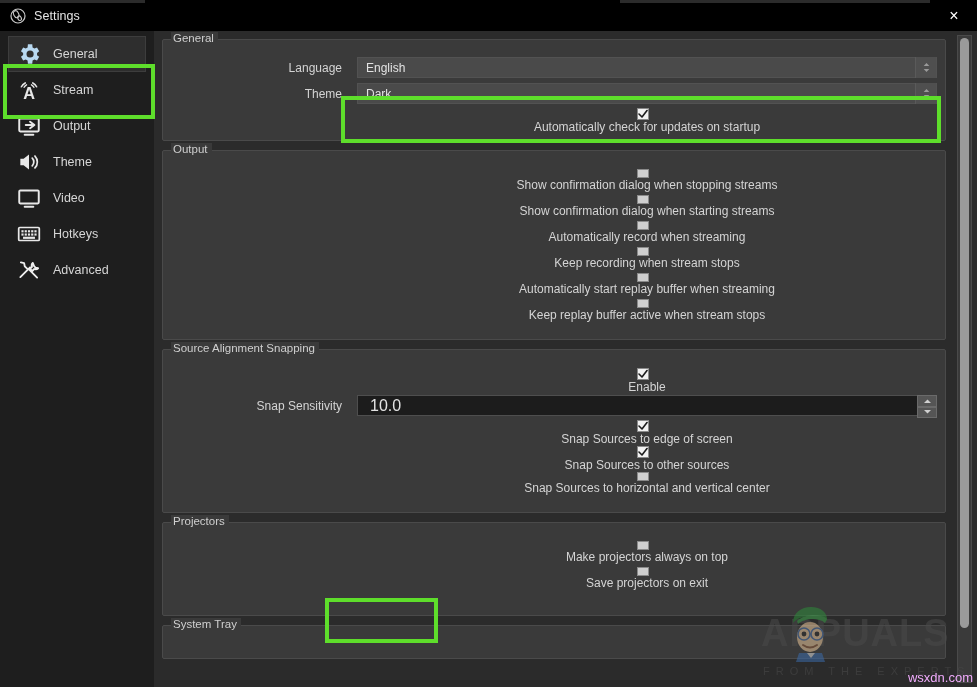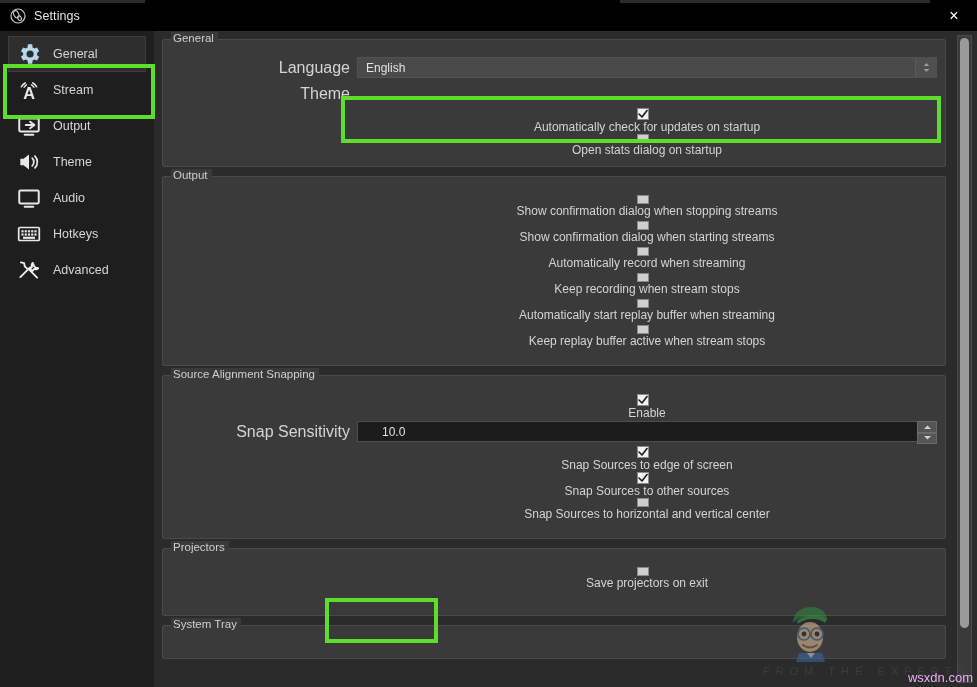--- a/index.html
+++ b/index.html
@@ -107,22 +107,22 @@
     padding: 0 4px 0 2px;
     color: #cfcfcf; font-size: 11.5px;
   }
 
   .row {
     display: flex; align-items: center;
     height: 23px; margin-bottom: 3px;
   }
   .row-label {
     width: 186px; min-width: 186px;
-    text-align: right; padding-right: 7px;
-    color: #d4d4d4; font-size: 16px;
+    text-align: right; padding-right: 15px;
+    color: #d4d4d4; font-size: 12px;
   }
 
   
   .combo {
     flex: 1; height: 21px;
     background: #4a4a4a;
     border: 1px solid #525252;
     display: flex; align-items: center;
     position: relative; cursor: pointer;
   }
@@ -139,21 +139,21 @@
   }
 
   
   .spin {
     flex: 1; height: 21px;
     background: #1c1c1c;
     border: 1px solid #4e4e4e;
     display: flex; align-items: center;
     position: relative;
   }
-  .spin-value { color: #e2e2e2; font-size: 12px; padding-left: 24px; }
+  .spin-value { color: #e2e2e2; font-size: 16px; padding-left: 12px; }
   .spin-buttons {
     position: absolute; right: -1px; top: -1px;
     width: 20px; height: 23px;
     display: flex; flex-direction: column;
   }
   .spin-btn {
     flex: 1; background: #555555;
     border: 1px solid #6a6a6a;
     display: flex; align-items: center; justify-content: center;
     cursor: pointer;
@@ -292,21 +292,21 @@
       <span class="side-label">Theme</span>
     </div>
 
     <div class="side-item">
       <span class="side-ico">
         <svg width="26" height="26" viewBox="0 0 24 24">
           <rect x="3" y="5" width="18" height="12" rx="1" fill="none" stroke="#e8e8e8" stroke-width="1.8"></rect>
           <path d="M8 20h8" stroke="#e8e8e8" stroke-width="1.8" stroke-linecap="round"></path>
         </svg>
       </span>
-      <span class="side-label">Audio</span>
+      <span class="side-label">Video</span>
     </div>
 
     <div class="side-item">
       <span class="side-ico">
         <svg width="26" height="26" viewBox="0 0 24 24">
           <rect x="2.5" y="6" width="19" height="12" rx="1" fill="none" stroke="#e8e8e8" stroke-width="1.6"></rect>
           <g fill="#e8e8e8">
             <rect x="5" y="8.5" width="2" height="2"></rect>
               <rect x="8" y="8.5" width="2" height="2"></rect>
             <rect x="11" y="8.5" width="2" height="2"></rect>
@@ -351,37 +351,40 @@
               <svg width="9" height="13" viewBox="0 0 9 13">
                 <path d="M4.5 2L7.3 5H1.7z" fill="#9a9a9a"></path>
                 <path d="M4.5 11L1.7 8h5.6z" fill="#9a9a9a"></path>
               </svg>
             </span>
           </div>
         </div>
 
         <div class="row">
           <span class="row-label">Theme</span>
+          <div class="combo">
+            <span class="combo-value">Dark</span>
+            <span class="combo-arrows">
+              <svg width="9" height="13" viewBox="0 0 9 13">
+                <path d="M4.5 2L7.3 5H1.7z" fill="#9a9a9a"></path>
+                <path d="M4.5 11L1.7 8h5.6z" fill="#9a9a9a"></path>
+              </svg>
+            </span>
+          </div>
         </div>
 
         <div class="cbrow">
           <span class="cbox checked">
             <svg class="chk" width="10" height="10" viewBox="0 0 10 10">
                 <path d="M1 5l3 3 5-6.5" stroke="#1c1c1c" stroke-width="1.6" fill="none" stroke-linecap="round" stroke-linejoin="round"></path>
               </svg>
           </span>
           <span class="cblabel">Automatically check for updates on startup</span>
         </div>
 
-        <div class="cbrow">
-          <span class="cbox">
-            
-          </span>
-          <span class="cblabel">Open stats dialog on startup</span>
-        </div>
       </div>
 
       <div class="groupbox" style="padding-top:18px;padding-bottom:14px;">
         <span class="group-title">Output</span>
         <div class="cbrow">
           <span class="cbox"></span>
           <span class="cblabel">Show confirmation dialog when stopping streams</span>
         </div>
         <div class="cbrow">
           <span class="cbox"></span>
@@ -455,36 +458,41 @@
         <div class="cbrow">
           <span class="cbox"></span>
           <span class="cblabel">Snap Sources to horizontal and vertical center</span>
         </div>
       </div>
 
       <div class="groupbox" style="padding-top:18px;padding-bottom:22px;">
         <span class="group-title">Projectors</span>
         <div class="cbrow">
           <span class="cbox"></span>
+          <span class="cblabel">Make projectors always on top</span>
+        </div>
+        <div class="cbrow">
+          <span class="cbox"></span>
           <span class="cblabel">Save projectors on exit</span>
         </div>
       </div>
 
       <div class="groupbox" style="padding-top:18px;padding-bottom:14px;">
         <span class="group-title">System Tray</span>
 
       </div>
 
     </div>
 
     <div class="scrollbar">
       <div class="scroll-thumb"></div>
     </div>
 
     <div class="watermark">
+      <div class="wm-text">APPUALS</div>
       <div class="wm-sub">FROM THE EXPERTS</div>
       <svg class="wm-mascot" width="56" height="62" viewBox="0 0 56 62">
         <path d="M10 22c0-10 8-16 18-16s17 6 16 14c-2-3-8-5-16-5s-15 3-18 7z" fill="#2e8b3a"></path>
         <path d="M14 20c4-4 11-6 17-6 5 0 10 1 13 4l-2 4c-3-3-8-4-12-4-6 0-12 2-15 5z" fill="#3fa34d"></path>
         <ellipse cx="27" cy="36" rx="13" ry="15" fill="#e8c49a"></ellipse>
         <circle cx="21" cy="33" r="6" fill="none" stroke="#4a6fa5" stroke-width="1.6"></circle>
         <circle cx="34" cy="33" r="6" fill="none" stroke="#4a6fa5" stroke-width="1.6"></circle>
         <path d="M27 33h1" stroke="#4a6fa5" stroke-width="1.6"></path>
         <circle cx="21" cy="33" r="2.4" fill="#2a2a2a"></circle>
         <circle cx="34" cy="33" r="2.4" fill="#2a2a2a"></circle>

